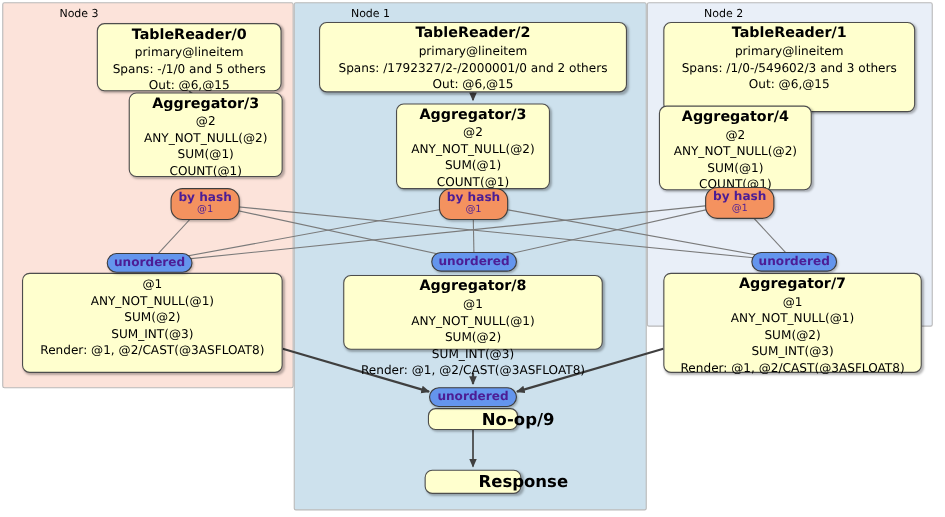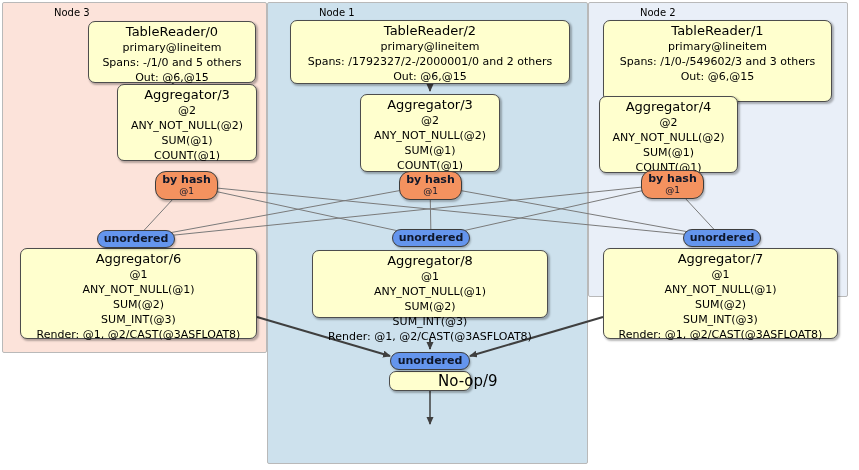--- a/index.html
+++ b/index.html
@@ -20,36 +20,36 @@
   }
   #edges { position:absolute; left:0; top:0; z-index:1; }
   .edge-thin { stroke:#7a7a7a; stroke-width:1; fill:none; }
   .edge-dark { stroke:#3f3f3f; stroke-width:1.5; fill:none; }
   .edge-thick { stroke:#3f3f3f; stroke-width:2; fill:none; }
   .gbox {
     position:absolute; z-index:2; background:#ffffce; border:1px solid #4d4d4d;
     border-radius:7px; text-align:center; color:#000; padding-top:2px;
     box-shadow:1.5px 1.5px 2px rgba(0,0,0,0.28);
   }
-  .box-title { font-size:13px; font-weight:normal; line-height:16px; white-space:nowrap; }
+  .box-title { font-size:13px; font-weight:bold; line-height:16px; white-space:nowrap; }
   .box-line  { font-size:11px; line-height:15px; white-space:nowrap; }
   #tr0  { left:88px;  top:21px;  width:168px; height:62px; }
   #tr2  { left:290px; top:20px;  width:280px; height:64px; }
   #tr1  { left:603px; top:20px;  width:229px; height:82px; }
   #agg3 { left:117px; top:84px;  width:140px; height:77px; }
   #agg5 { left:360px; top:94px;  width:140px; height:78px; }
   #agg4 { left:599px; top:96px;  width:139px; height:77px; }
   #agg6 { left:20px;  top:248px; width:237px; height:91px; }
   #agg8 { left:312px; top:250px; width:236px; height:68px; }
   #agg7 { left:603px; top:248px; width:235px; height:91px; }
   #noop     { left:389px; top:371px; width:82px; height:20px; padding-top:0; }
   #response { left:386px; top:427px; width:88px; height:22px; padding-top:1px; }
   #noop .box-title, #response .box-title { font-size:15px; line-height:19px;margin-left:48px; }
   .ellipse {
-    position:absolute; z-index:3; text-align:center; color:#0f172a;
+    position:absolute; z-index:3; text-align:center; color:#4c1d95;
     border:1px solid #3d3d3d; box-shadow:1px 1.5px 2px rgba(0,0,0,0.25);
   }
   .hash {
     width:63px; height:29px; border-radius:11px; background:#f4925f;
   }
   .hash .lbl { display:block; font-size:11px; font-weight:bold; line-height:13px; margin-top:1px; white-space:nowrap; }
   .hash .sub { display:block; font-size:9px; line-height:10px; }
   .uno {
     width:78px; height:18px; border-radius:9px/50%; background:#6495ed;
   }
@@ -171,21 +171,20 @@
     <span class="lbl">unordered</span>
   </div>
   <div class="ellipse uno" id="uno-mid">
     <span class="lbl">unordered</span>
   </div>
   <div class="ellipse uno" id="uno-right">
     <span class="lbl">unordered</span>
   </div>
 
   <div class="gbox" id="agg6">
-    <div class="box-title">Aggregator/6</div>
     <div class="box-line">@1</div>
     <div class="box-line">ANY_NOT_NULL(@1)</div>
     <div class="box-line">SUM(@2)</div>
     <div class="box-line">SUM_INT(@3)</div>
     <div class="box-line">Render: @1, @2/CAST(@3ASFLOAT8)</div>
   </div>
   <div class="gbox" id="agg8">
     <div class="box-title">Aggregator/8</div>
     <div class="box-line">@1</div>
     <div class="box-line">ANY_NOT_NULL(@1)</div>
@@ -201,14 +200,17 @@
     <div class="box-line">SUM_INT(@3)</div>
     <div class="box-line">Render: @1, @2/CAST(@3ASFLOAT8)</div>
   </div>
 
   <div class="ellipse uno" id="uno-bottom">
     <span class="lbl">unordered</span>
   </div>
   <div class="gbox" id="noop">
     <div class="box-title">No-op/9</div>
   </div>
+  <div class="gbox" id="response">
+    <div class="box-title">Response</div>
+  </div>
 
 </div>
 
 </body></html>

